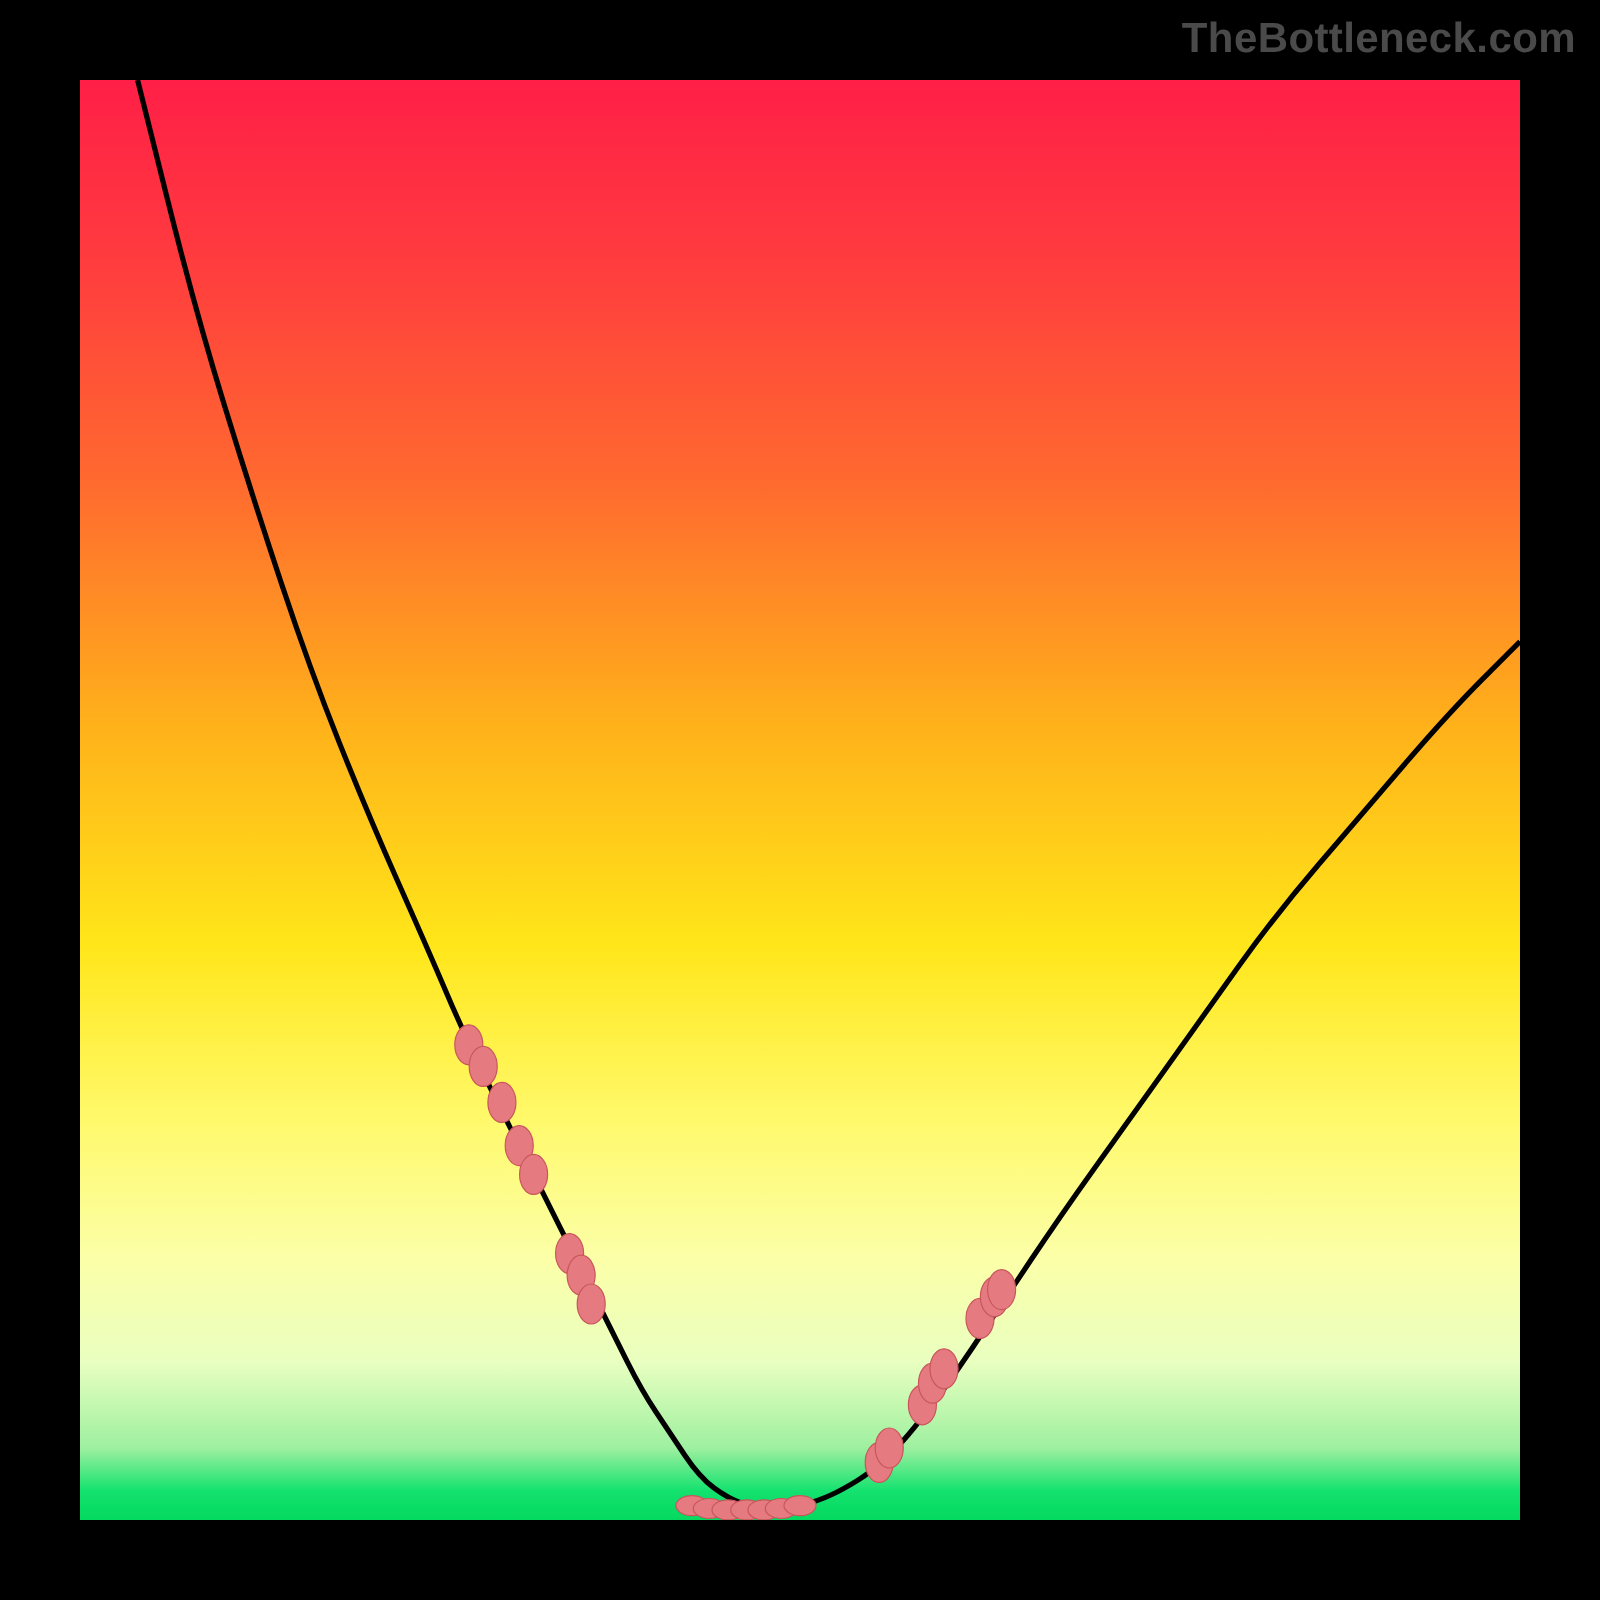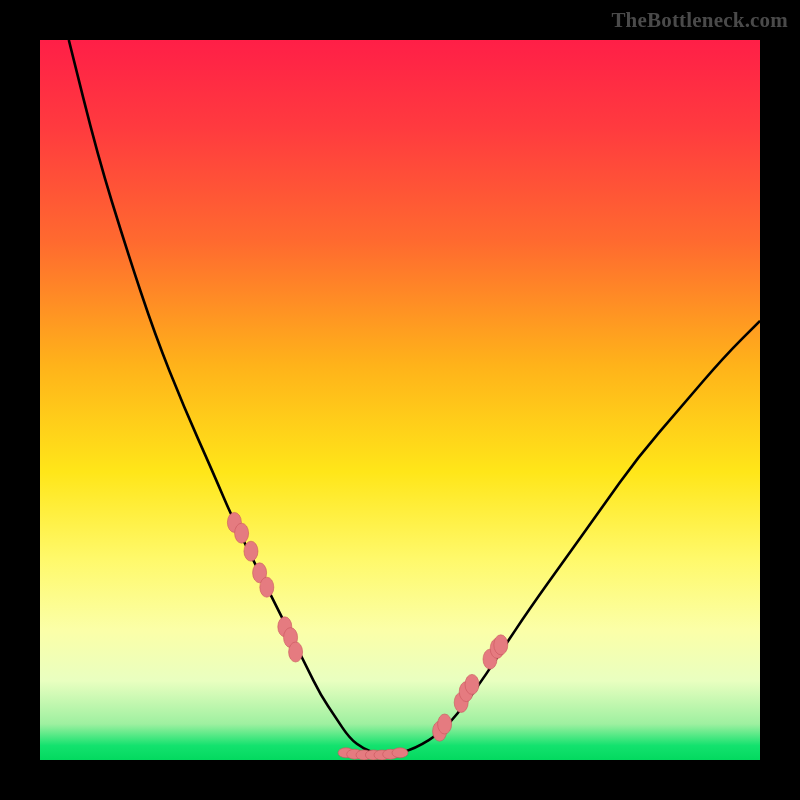--- a/index.html
+++ b/index.html
@@ -45,21 +45,21 @@
     height: 720px;
   }
   .watermark {
     position: absolute;
     top: 8px;
     right: 12px;
     color: #4a4a4a;
     font-size: 21px;
     font-weight: 600;
     letter-spacing: 0.2px;
-    font-family: Liberation Serif, serif;
+    font-family: Liberation Sans, sans-serif;
   }
 </style>
 </head>
 <body>
 
 <div class="frame">
   <div class="plot-area">
     <svg class="svg-layer" viewBox="0 0 720 720" preserveAspectRatio="none">
       <path id="curve-path" fill="none" stroke="#000000" stroke-width="2.6" d="M 28.80 0.00 Q 28.80 0.00 43.20 57.60 Q 57.60 115.20 72.00 162.00 Q 86.40 208.80 100.80 252.00 Q 115.20 295.20 129.60 331.20 Q 144.00 367.20 158.40 399.60 Q 172.80 432.00 183.60 457.20 Q 194.40 482.40 205.20 504.00 Q 216.00 525.60 226.80 547.20 Q 237.60 568.80 244.80 583.20 Q 252.00 597.60 259.20 612.00 Q 266.40 626.40 273.60 640.80 Q 280.80 655.20 288.00 666.00 Q 295.20 676.80 302.40 687.60 Q 309.60 698.40 316.80 703.80 Q 324.00 709.20 331.20 711.72 Q 338.40 714.24 345.60 714.24 Q 352.80 714.24 363.60 711.72 Q 374.40 709.20 388.80 700.20 Q 403.20 691.20 417.60 673.20 Q 432.00 655.20 446.40 633.60 Q 460.80 612.00 475.20 590.40 Q 489.60 568.80 507.60 543.60 Q 525.60 518.40 543.60 493.20 Q 561.60 468.00 579.60 442.80 Q 597.60 417.60 619.20 392.40 Q 640.80 367.20 662.40 342.00 Q 684.00 316.80 702.00 298.80 T 720.00 280.80"></path>
       <g id="markers-left">

